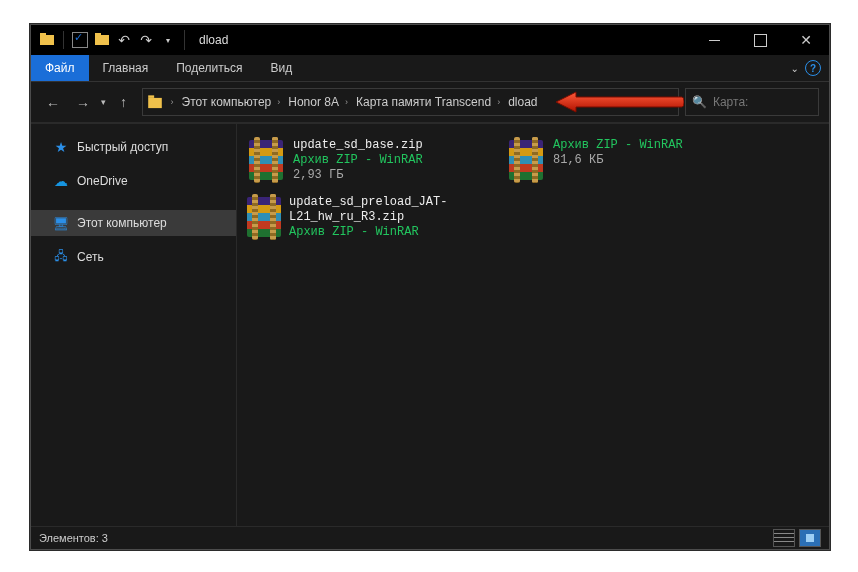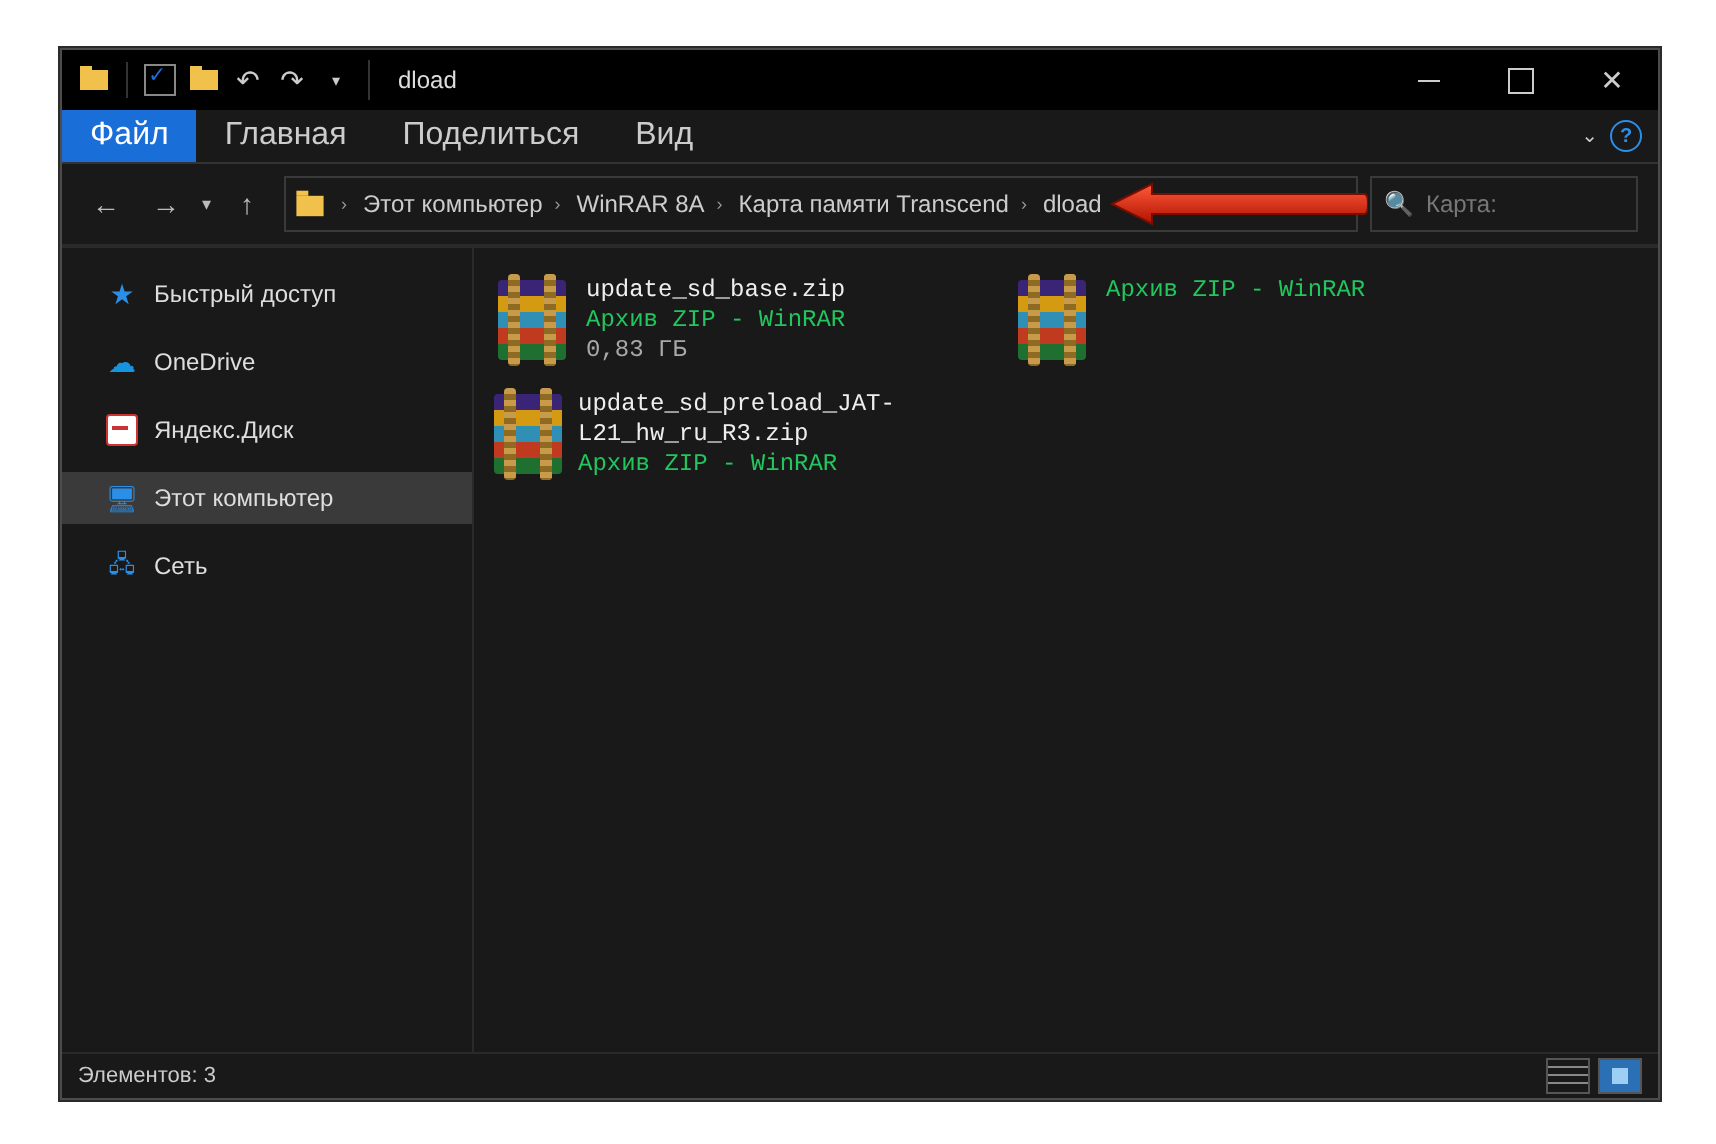--- a/index.html
+++ b/index.html
@@ -56,21 +56,21 @@
   .ribbon {
     height: 26px;
     background: #191919;
     border-bottom: 1px solid #333;
     display:flex;
     align-items:stretch;
   }
   .ribbon .tab {
     padding: 0 14px;
     color: #ccc;
-    font-size:16px;
+    font-size:12px;
     display:flex;
     align-items:center;
   }
   .ribbon .tab.file {
     background: #1a6ed8;
     color:#fff;
   }
   .ribbon-spacer{flex:1;}
   .ribbon-right{ display:flex; align-items:center; padding-right:8px; gap:6px; color:#ccc;}
   .help-ico{ width:14px; height:14px; border-radius:50%; border:1px solid #2b8fe8; color:#2b8fe8; font-size:10px; display:flex; align-items:center; justify-content:center; font-weight:bold;}
@@ -265,21 +265,21 @@
     <div class="address">
       <div class="folder-ico"></div>
       <div class="crumb">
           <span class="caret">›</span>
         </div>
       <div class="crumb">
           <span>Этот компьютер</span>
           <span class="caret">›</span>
         </div>
       <div class="crumb">
-          <span>WinRAR 8A</span>
+          <span>Honor 8A</span>
           <span class="caret">›</span>
         </div>
       <div class="crumb">
           <span>Карта памяти Transcend</span>
           <span class="caret">›</span>
         </div>
       <div class="crumb">
           <span>dload</span>
         </div>
       <div class="refresh">↻</div>
@@ -306,55 +306,50 @@
       <div class="navitem">
         <span class="ico star-ico">★</span>
         <span>Быстрый доступ</span>
       </div>
       <div class="nav-group-gap"></div>
       <div class="navitem">
         <span class="ico cloud-ico">☁</span>
         <span>OneDrive</span>
       </div>
       <div class="nav-group-gap"></div>
-      <div class="navitem">
-        <span class="ico">
-            <span class="disk-ico"></span>
-          </span>
-        <span>Яндекс.Диск</span>
-      </div>
       <div class="nav-group-gap"></div>
       <div class="navitem selected">
         <span class="ico computer-ico">🖥</span>
         <span>Этот компьютер</span>
       </div>
       <div class="nav-group-gap"></div>
       <div class="navitem">
         <span class="ico net-ico">🖧</span>
         <span>Сеть</span>
       </div>
     </div>
 
     <div class="content">
       <div class="file-item">
         <div class="file-thumb">
             <div class="rar-ico"></div>
           </div>
         <div class="file-text">
           <div class="file-name">update_sd_base.zip</div>
           <div class="file-type">Архив ZIP - WinRAR</div>
-          <div class="file-size">0,83 ГБ</div>
+          <div class="file-size">2,93 ГБ</div>
         </div>
       </div>
       <div class="file-item">
         <div class="file-thumb">
             <div class="rar-ico"></div>
           </div>
         <div class="file-text">
           <div class="file-type">Архив ZIP - WinRAR</div>
+          <div class="file-size">81,6 КБ</div>
         </div>
       </div>
       <div class="file-item">
         <div class="file-thumb">
             <div class="rar-ico"></div>
           </div>
         <div class="file-text">
           <div class="file-name">update_sd_preload_JAT-L21_hw_ru_R3.zip</div>
           <div class="file-type">Архив ZIP - WinRAR</div>
           <div class="file-size"></div>

